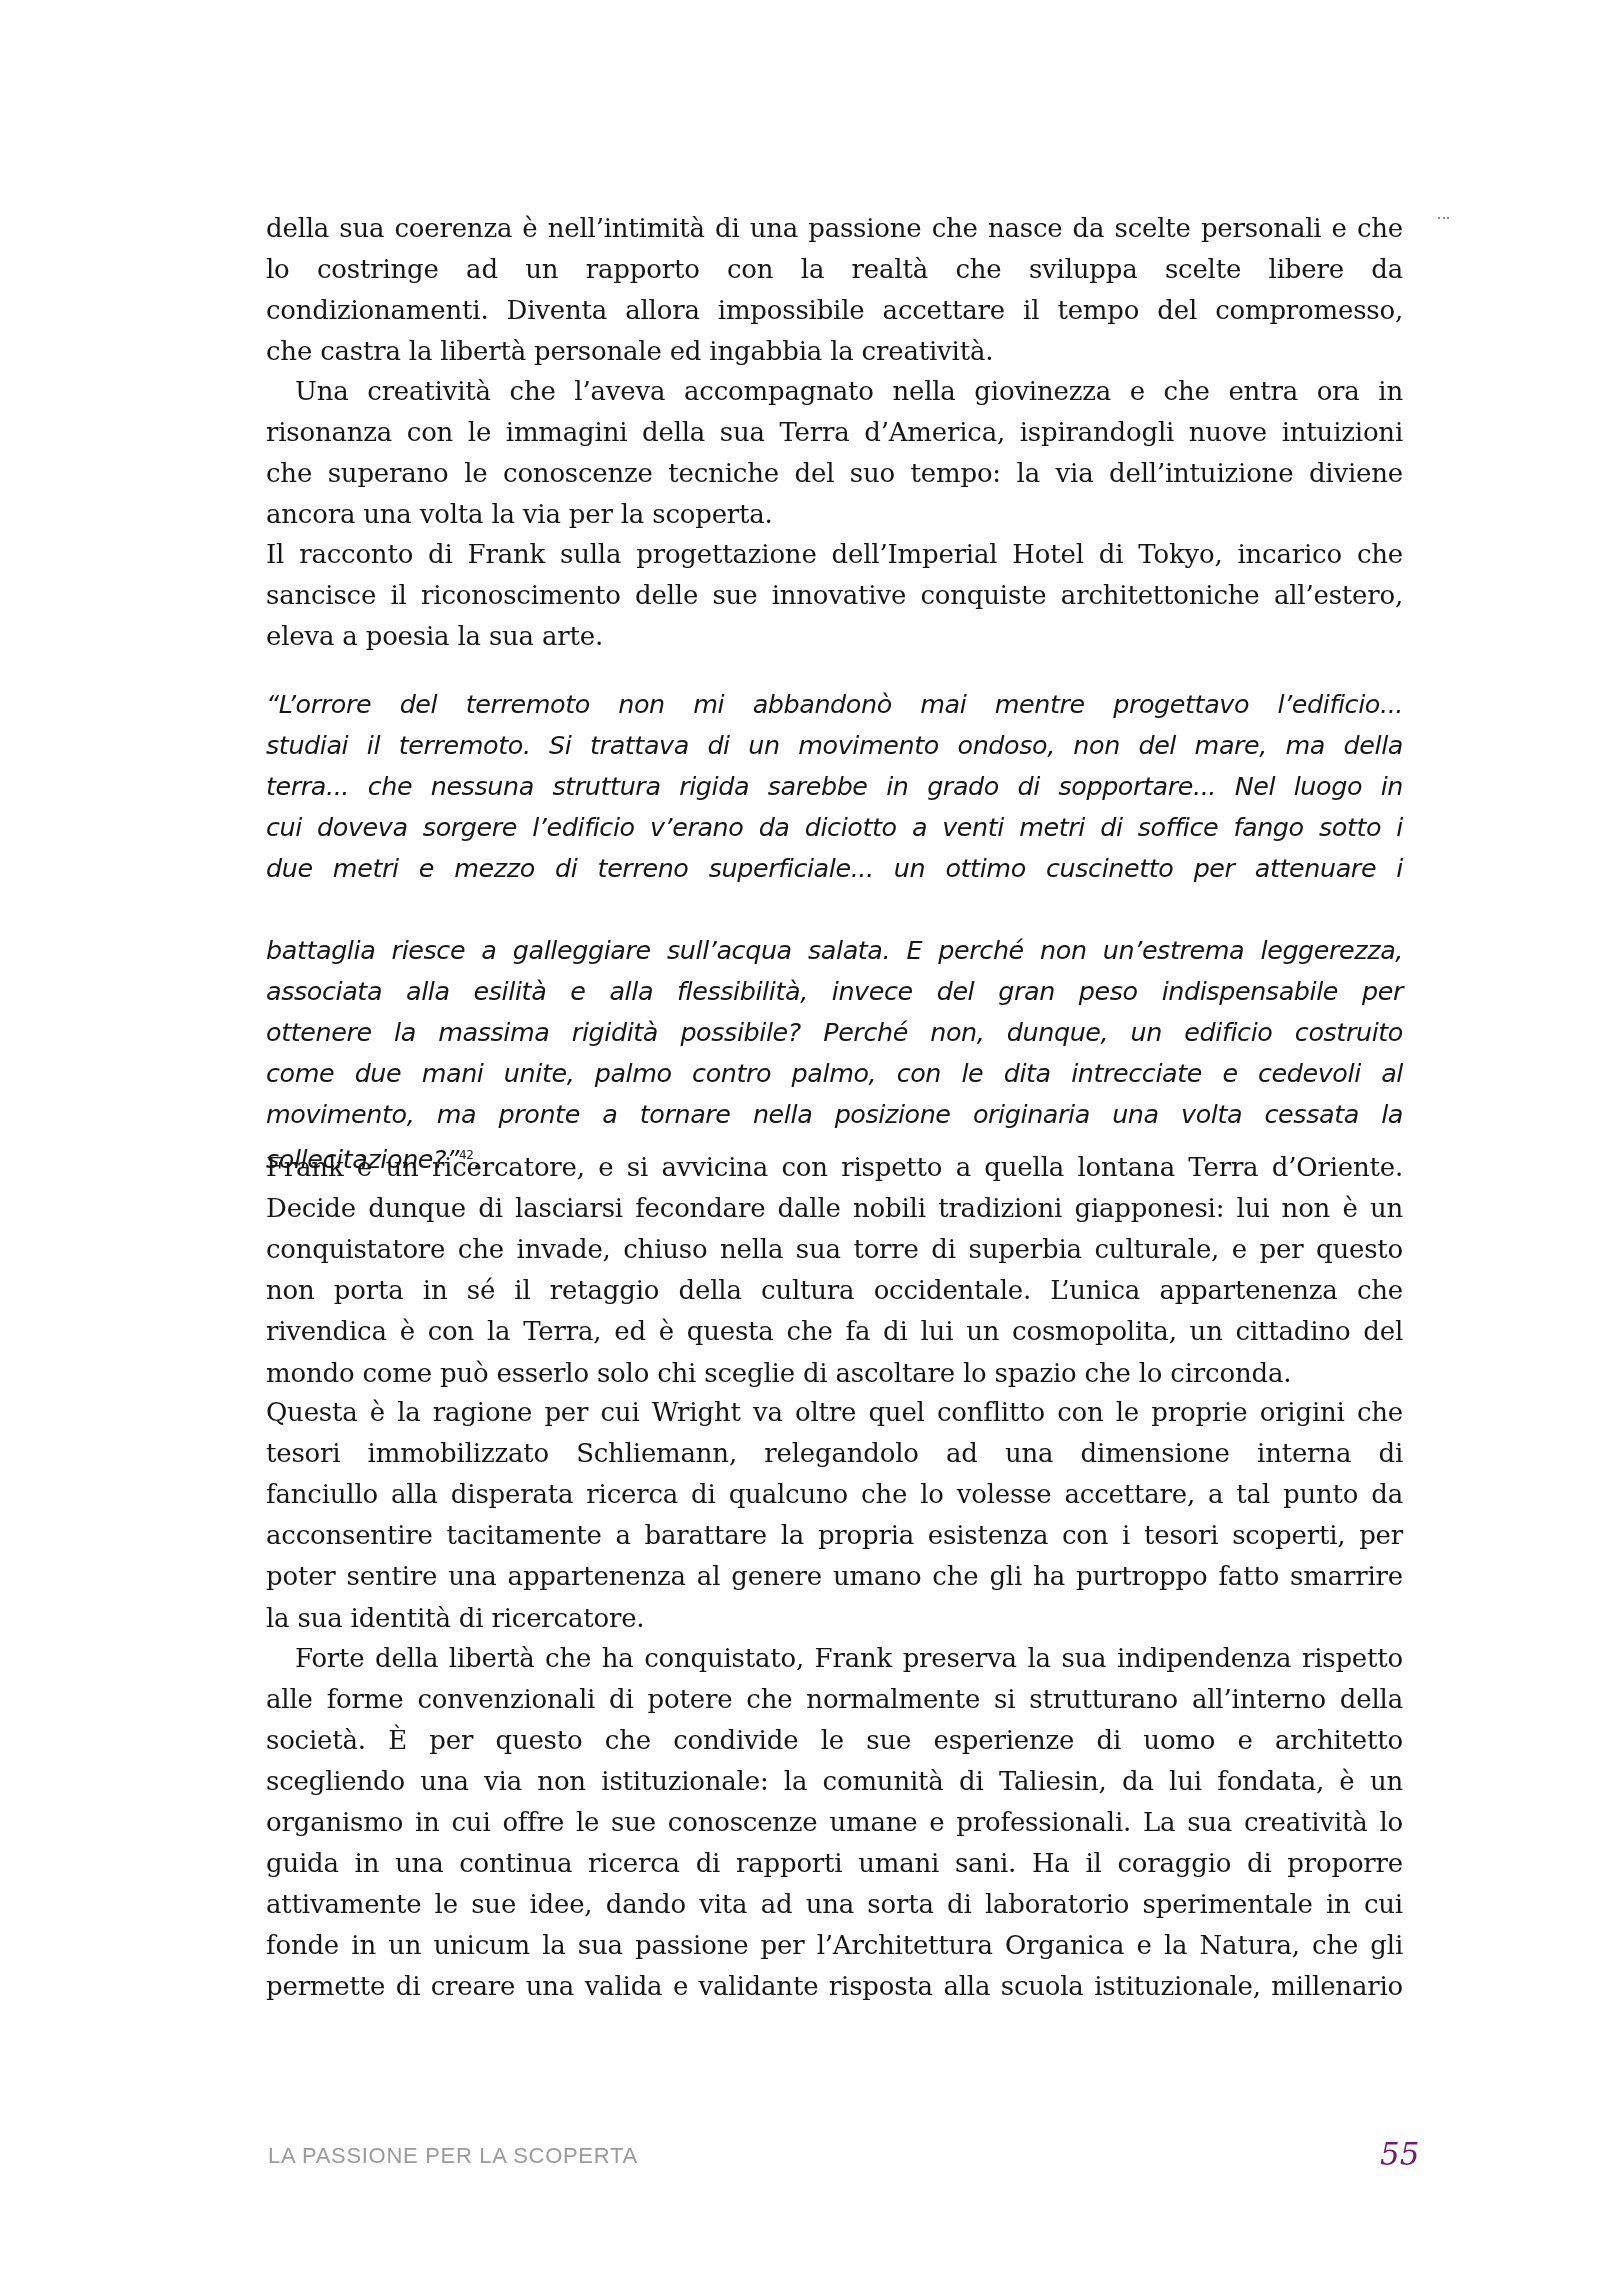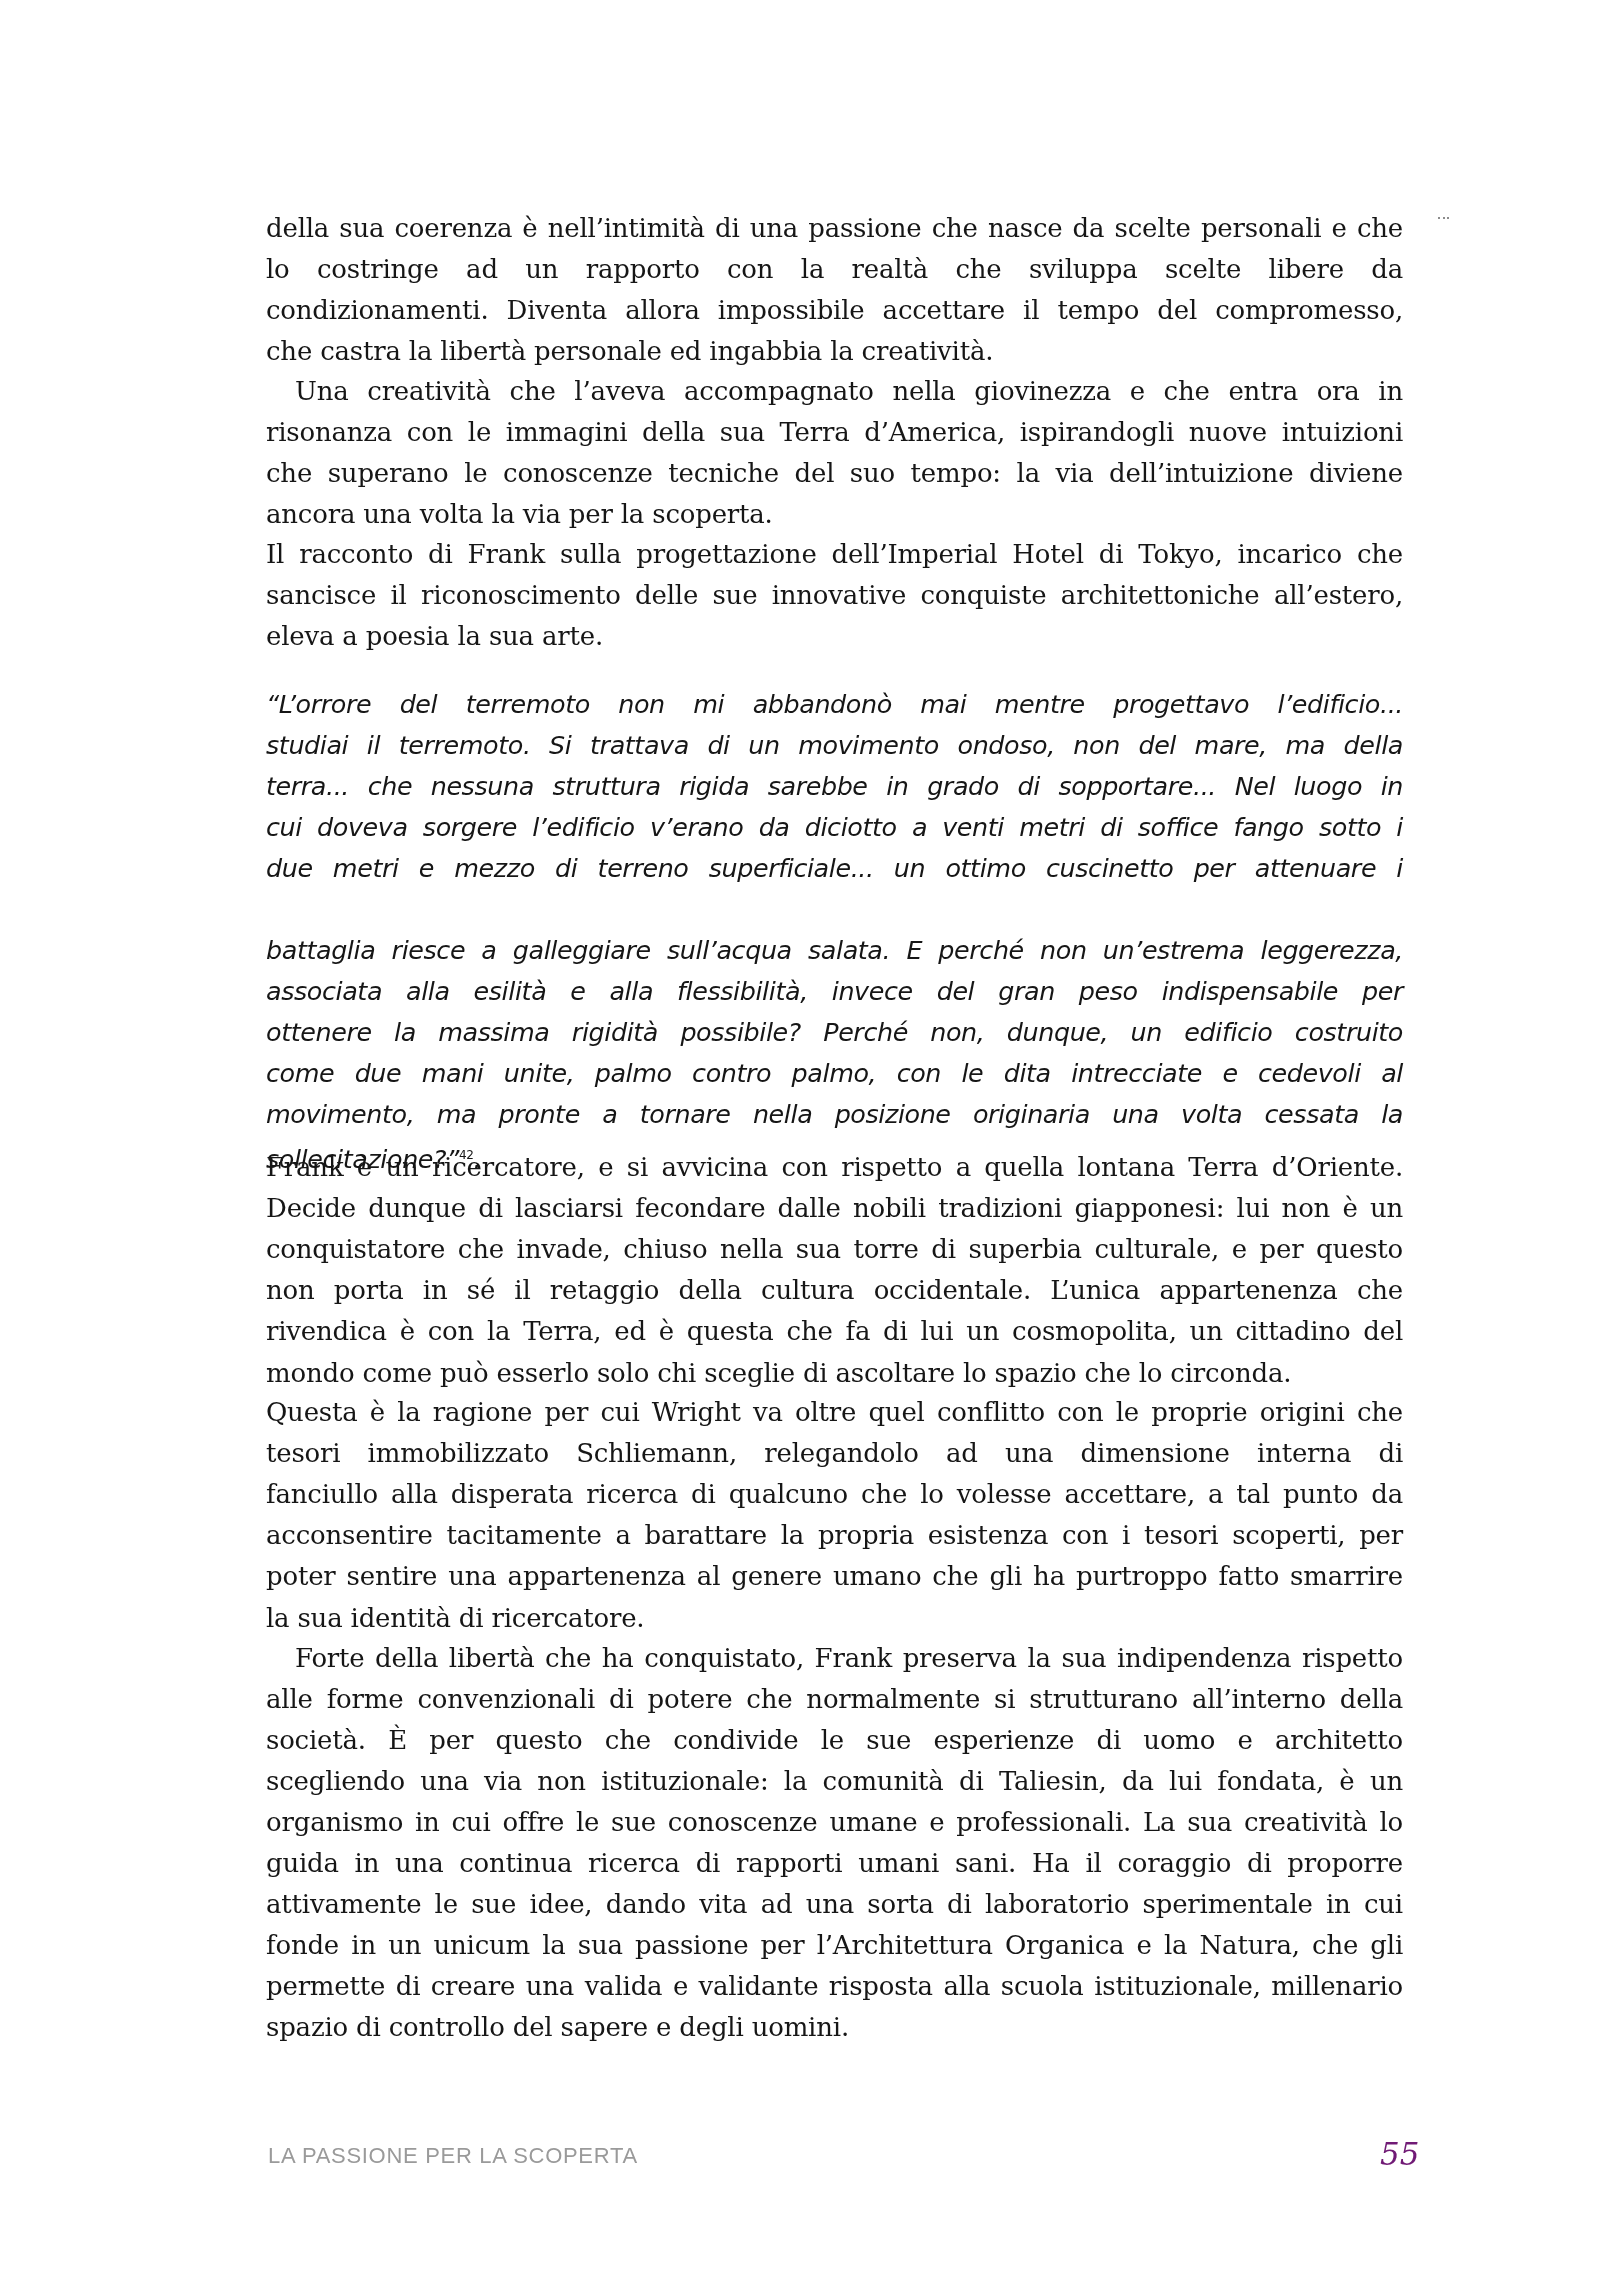--- a/index.html
+++ b/index.html
@@ -87,18 +87,17 @@
 
   <div class="line indent" style="top:1637px">Forte della libertà che ha conquistato, Frank preserva la sua indipendenza rispetto</div>
   <div class="line" style="top:1678px">alle forme convenzionali di potere che normalmente si strutturano all’interno della</div>
   <div class="line" style="top:1719px">società. È per questo che condivide le sue esperienze di uomo e architetto</div>
   <div class="line" style="top:1760px">scegliendo una via non istituzionale: la comunità di Taliesin, da lui fondata, è un</div>
   <div class="line" style="top:1801px">organismo in cui offre le sue conoscenze umane e professionali. La sua creatività lo</div>
   <div class="line" style="top:1842px">guida in una continua ricerca di rapporti umani sani. Ha il coraggio di proporre</div>
   <div class="line" style="top:1883px">attivamente le sue idee, dando vita ad una sorta di laboratorio sperimentale in cui</div>
   <div class="line" style="top:1924px">fonde in un unicum la sua passione per l’Architettura Organica e la Natura, che gli</div>
   <div class="line" style="top:1965px">permette di creare una valida e validante risposta alla scuola istituzionale, millenario</div>
-  <div class="line last" style="top:2006px">spazio di controllo del sapere e degli uomini.</div>
 
   <div class="footer-title">LA PASSIONE PER LA SCOPERTA</div>
   <div class="page-num">55</div>
 </div>
 
 
 </body></html>

